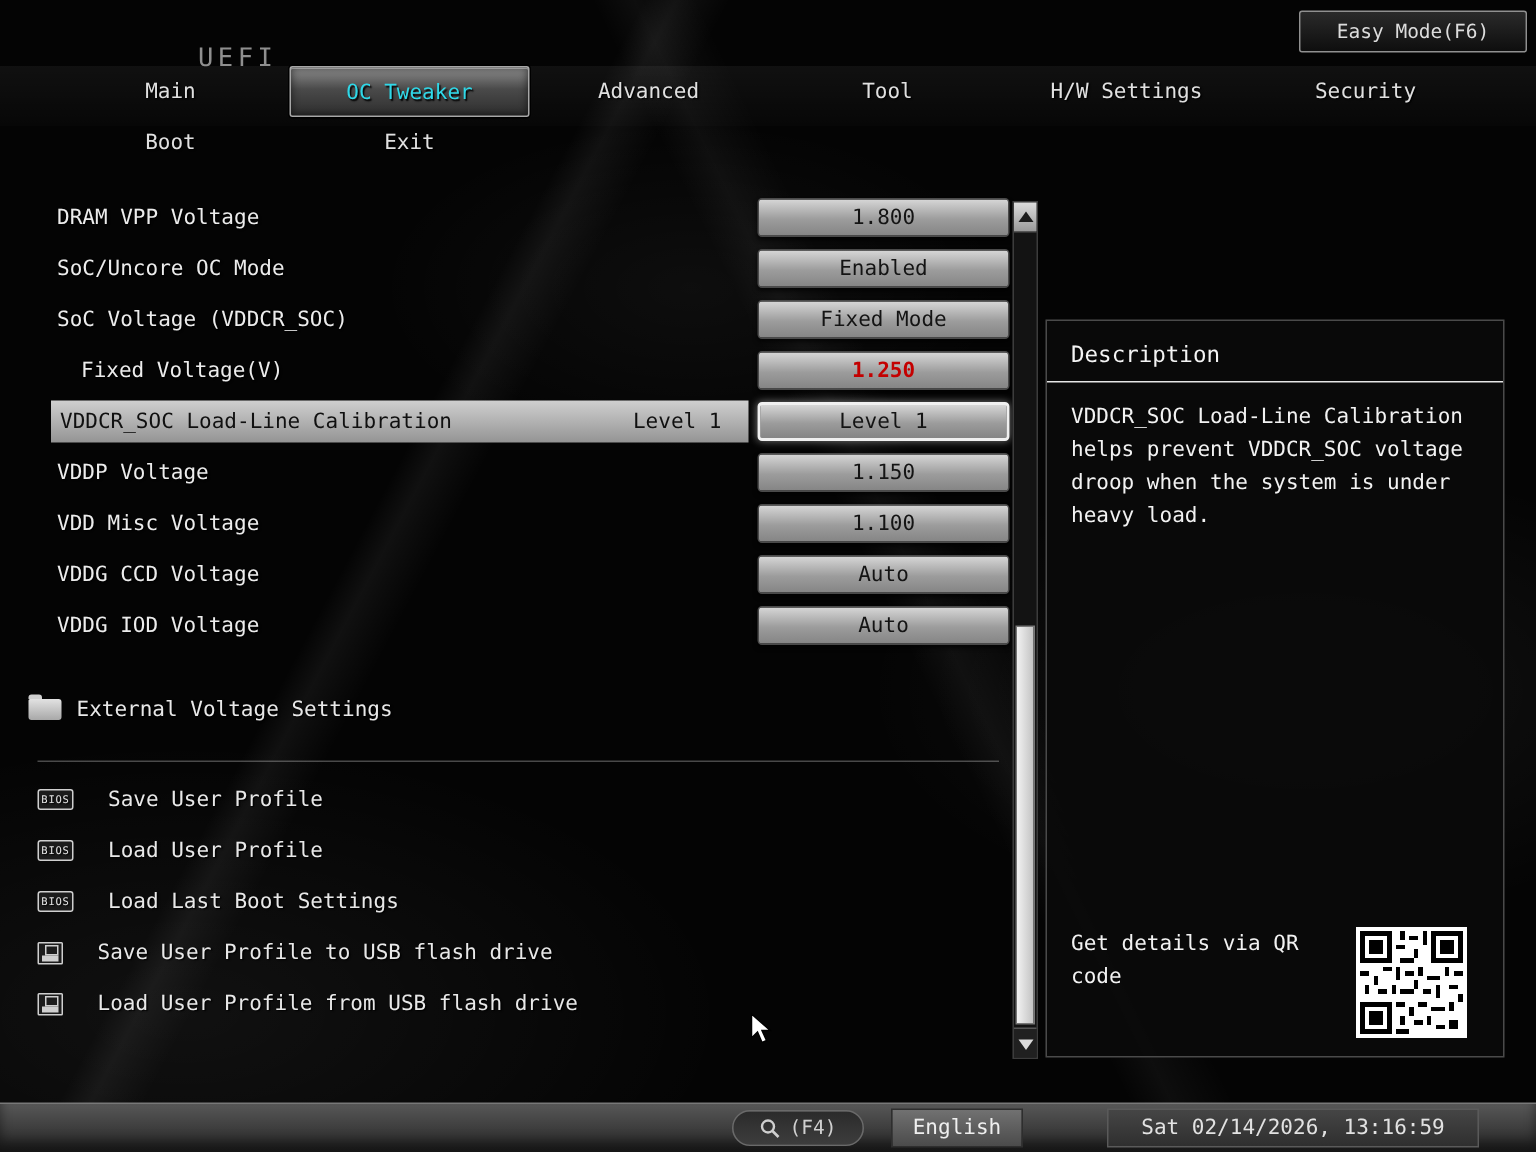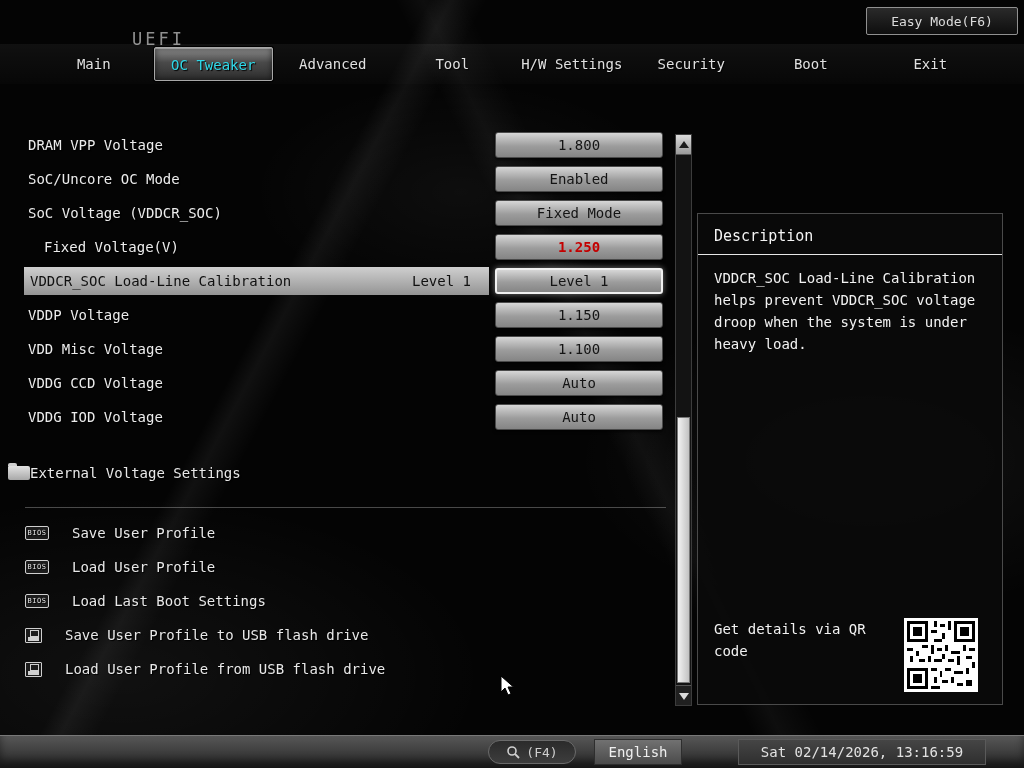--- a/index.html
+++ b/index.html
@@ -20,43 +20,43 @@
   .logo { position:absolute; left:26px; top:7px; display:flex; align-items:flex-start; }
   .logo-slash { display:inline-block; width:9px; height:21px; background:#f2f2f2; transform:skew(-28deg); margin:2px 2px 0 0; }
   .logo-text { font-family:"DejaVu Sans", sans-serif; font-style:italic; font-weight:bold; font-size:24px; letter-spacing:1px; color:#f2f2f2; }
   .logo-sub { position:absolute; left:132px; top:29px; font-size:17px; letter-spacing:3px; color:#8f8f8f; }
   .easy-mode { position:absolute; top:7px; right:6px; width:152px; height:28px;
     background:linear-gradient(#2a2a2a,#0e0e0e); border:1px solid #909090; border-radius:2px;
     color:#dcdcdc; font:13px "DejaVu Sans Mono", monospace; }
 
   
   .tabs { position:absolute; top:44px; left:0; right:0; height:40px; display:grid;
-    grid-template-columns:repeat(8,1fr); align-items:center; padding:0 34px;
+    grid-template-columns:repeat(6,1fr); align-items:center; padding:0 34px;
     background:linear-gradient(rgba(255,255,255,0.05), rgba(255,255,255,0.01)); }
   .tab { text-align:center; font-size:14px; color:#e0e0e0; height:34px; line-height:34px; text-shadow:1px 1px 1px #000; }
   .tab.active { background:linear-gradient(#8e8e8e,#4a4a4a 45%,#2e2e2e); border:1px solid #a8a8a8;
     border-radius:2px; box-shadow:0 0 0 1px #000, inset 0 1px 0 rgba(255,255,255,0.35), inset 0 0 6px rgba(0,0,0,0.6);
     color:#2fd8e8; }
 
   
-  .settings { position:absolute; left:24px; top:128px; width:641px; }
+  .settings { position:absolute; left:34px; top:128px; width:641px; }
   .row { height:34px; position:relative; display:flex; align-items:center; }
   .rlabel { font-size:14px; color:#ececec; text-shadow:1px 1px 1px #000; padding-left:4px; }
   .row.indent .rlabel { padding-left:20px; }
   .value { position:absolute; right:2px; top:4px; width:168px; height:26px;
     background:linear-gradient(#d6d6d6,#9c9c9c 55%,#858585); border:1px solid #4a4a4a; border-radius:3px;
     color:#141414; font:14px "DejaVu Sans Mono", monospace; text-align:center; box-shadow:0 2px 3px rgba(0,0,0,0.65); }
   .value.red { color:#c40000;font-weight:bold; }
   .value.sel { border:2px solid #f0f0f0; box-shadow:0 0 6px rgba(255,255,255,0.45); }
   .hl { position:absolute; left:0; right:176px; top:3px; height:28px;
     background:linear-gradient(#cfcfcf,#949494); display:flex; align-items:center;
     padding:0 18px 0 6px; color:#101010; font-size:14px; }
   .hl .hl-val { margin-left:auto; }
 
-  .folder-item { position:absolute; left:8px; top:458px; height:30px; display:flex; align-items:center; font-size:14px; text-shadow:1px 1px 1px #000; }
+  .folder-item { position:absolute; left:19px; top:458px; height:30px; display:flex; align-items:center; gap:10px; font-size:14px; text-shadow:1px 1px 1px #000; }
   .ic-folder { width:22px; height:14px; background:linear-gradient(#e2e2e2,#a8a8a8); border-radius:1px 2px 2px 2px; position:relative; }
   .ic-folder::before { content:""; position:absolute; top:-3px; left:0; width:9px; height:3px; background:#cfcfcf; border-radius:2px 2px 0 0; }
 
   .sep { position:absolute; left:25px; top:507px; width:641px; height:1px; background:rgba(255,255,255,0.28); }
 
   .profiles { position:absolute; left:25px; top:516px; }
   .p-item { height:34px; display:flex; align-items:center; gap:23px; font-size:14px; text-shadow:1px 1px 1px #000; }
   .ic-bios { width:24px; height:14px; border:1px solid #cfcfcf; border-radius:2px; background:#1c1c1c;
     font-size:7px; line-height:12px; text-align:center; color:#e4e4e4; letter-spacing:0.5px; }
   .ic-usb { width:17px; height:15px; border:1px solid #cfcfcf; background:#1c1c1c; position:relative; border-radius:1px; }

